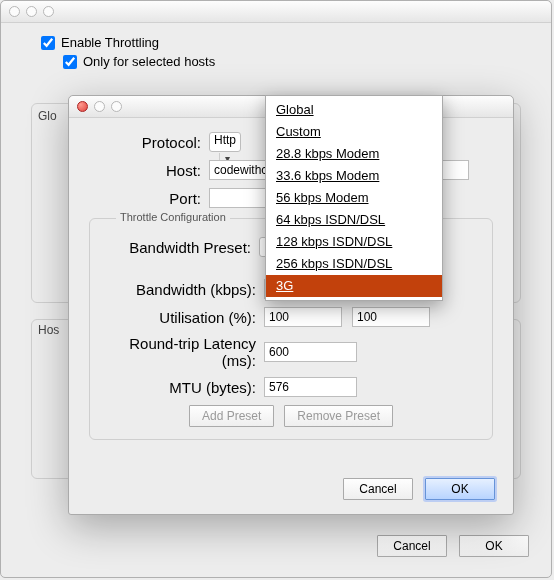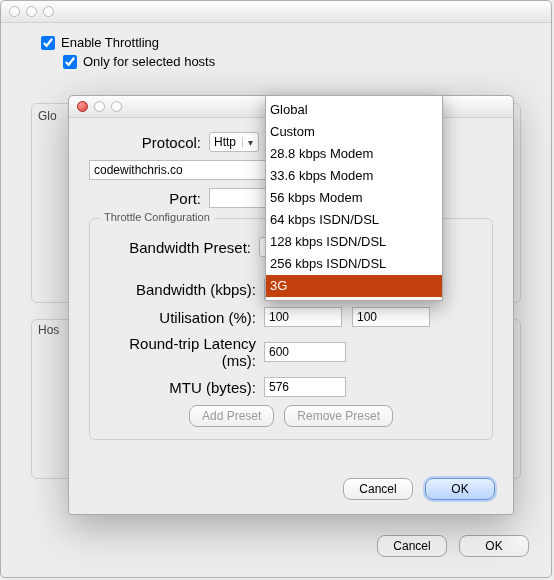--- a/index.html
+++ b/index.html
@@ -55,21 +55,21 @@
   .group-line.mid { top:318px; height:160px; }
 
   .main-buttons {
     position:absolute; right:22px; bottom:20px;
     display:flex; gap:12px;
   }
 
   button.mac {
     min-width:70px;
     height:22px;
-    border-radius:8px;
+    border-radius:1px;
     border:1px solid #aaa;
     background:linear-gradient(#fefefe,#efefef);
     font-size:12px;
     padding:0 12px;
     cursor:pointer;
   }
   button.mac.primary {
     border:1px solid #6693d8;
     background:linear-gradient(#e6f0ff,#b8d4ff);
     box-shadow: 0 0 0 2px rgba(100,150,255,0.35);
@@ -96,42 +96,43 @@
     height:20px; font-size:12px;
     border:1px solid #bdbdbd;
     background:#fff;
     padding:0 4px;
   }
   .select {
     display:flex; align-items:center; gap:6px;
     border-radius:3px; padding:0 4px 0 8px; height:20px;
     background:linear-gradient(#fff,#efefef);
     box-shadow: inset 0 1px 0 #fff;
+    flex-direction: column;
   }
   .select .chev { width:12px; text-align:center; font-size:10px; color:#444; border-left:1px solid #ccc; padding-left:4px; }
 
   .group {
     border:1px solid #cfcfcf;
     border-radius:6px;
     margin:10px 0 0 0;
     padding:18px 14px 12px 14px;
     position:relative;
   }
   .group-title {
-    position:absolute; top:-8px; left:10px;
+    position:absolute; top:-8px; left:26px;
     background:#ededed; padding:0 4px;
     font-size:11px; color:#555;
   }
   .preset-row { margin-bottom:10px; }
   .cols { display:flex; }
   .col-lbl { width:165px; }
   .col-d, .col-u { width:92px; padding-left:4px; }
   .col-head { font-size:11px; color:#000; padding-left:4px; }
   .twocol input { width:78px; }
-  .onecol input { width:82px; }
+  .onecol input { width:93px; }
 
   .preset-btns { display:flex; gap:10px; justify-content:center; margin-top:6px; }
   .preset-btns button { color:#9a9a9a; }
 
   .sheet-buttons {
     position:absolute; right:18px; bottom:14px;
     display:flex; gap:12px;
   }
 
   
@@ -140,23 +141,24 @@
     left:265px; top:95px;
     width:178px;
     background:#fff;
     border:1px solid #aaa;
     box-shadow: 0 6px 18px rgba(0,0,0,0.35);
     z-index:50;
     font-size:13px;
     padding:3px 0;
   }
   .dropdown div {
-    padding:2px 4px;
+    padding:2px 10px;
     line-height:18px;
     white-space:nowrap;
+    text-decoration:underline;
   }
   .dropdown div.sel {
     background:#c2410c; color:#fff;
   }
 </style>
 </head>
 <body>
 
 <div class="main-window">
   <div class="titlebar">
@@ -199,20 +201,21 @@
 
   <div class="sheet-body">
     <div class="form-row">
       <label>Protocol:</label>
       <div class="select">
         <span>Http</span>
         <span class="chev">▾</span>
       </div>
     </div>
     <div class="form-row">
+      <label>Host:</label>
       <input type="text" style="width: 260px;" value="codewithchris.co">
     </div>
     <div class="form-row">
       <label>Port:</label>
       <input type="text" style="width: 90px;" value="">
     </div>
 
     <div class="group">
       <span class="group-title">Throttle Configuration</span>
 

